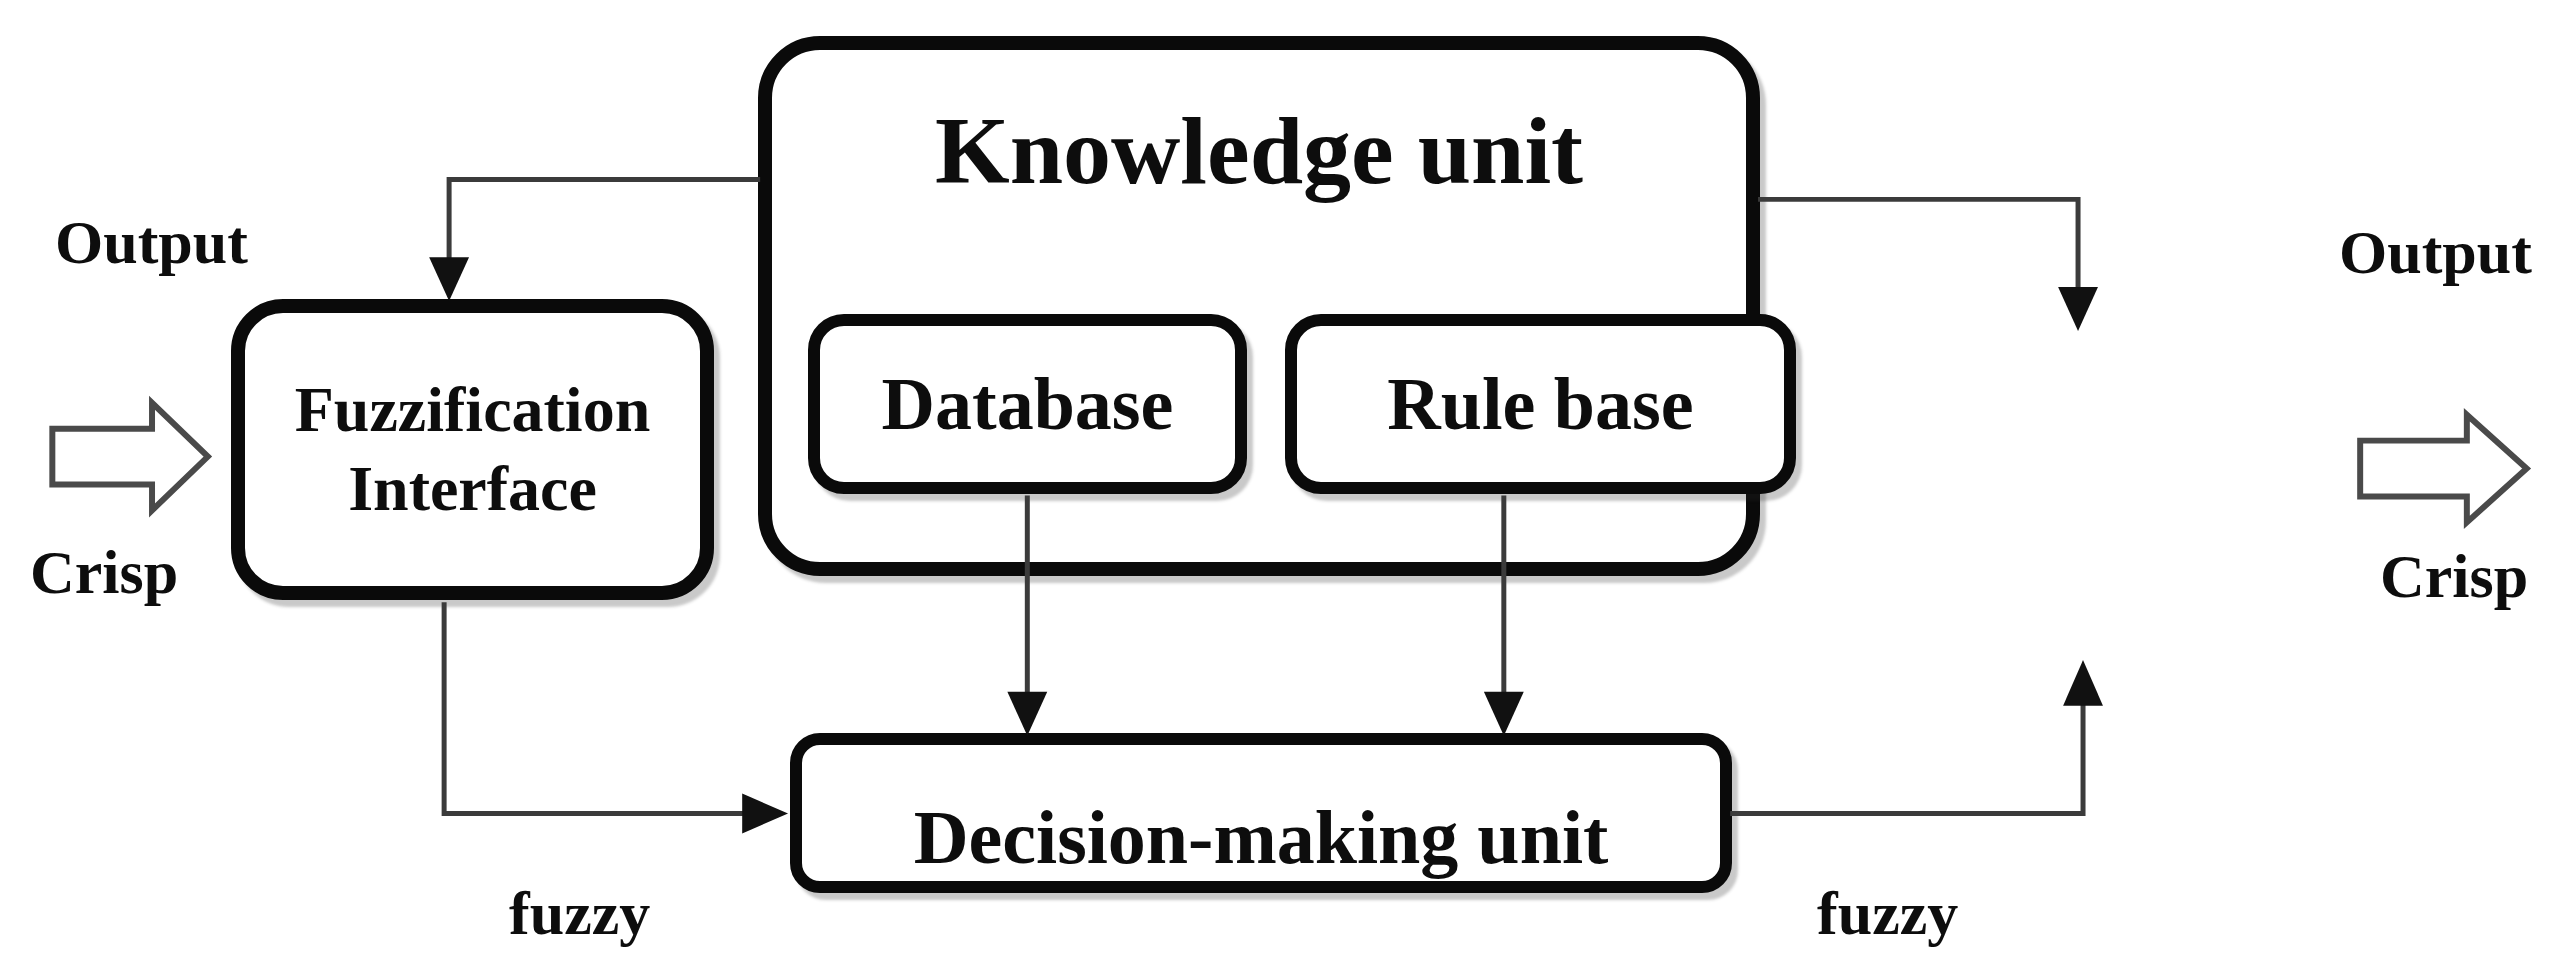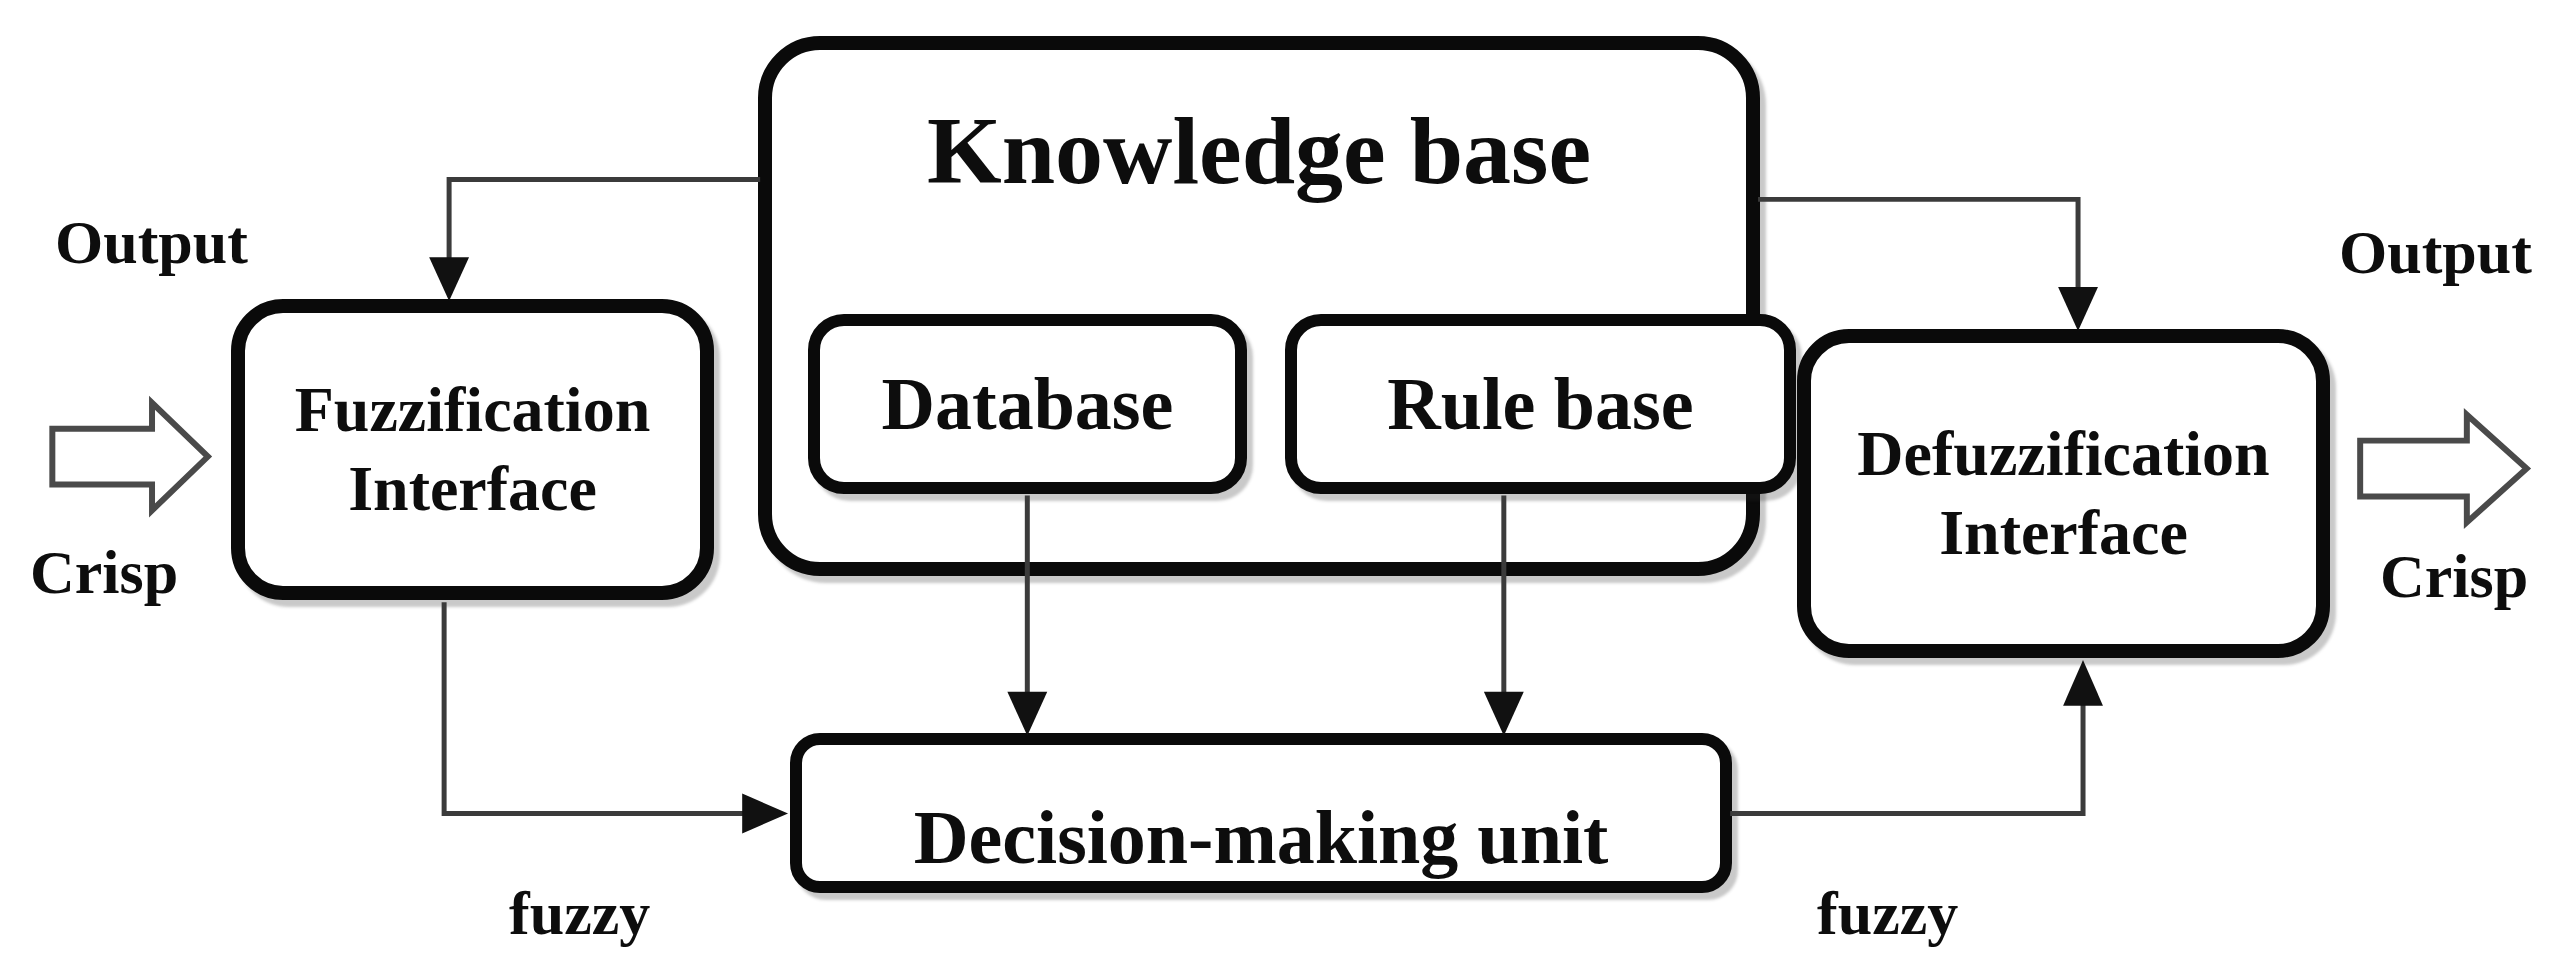--- a/index.html
+++ b/index.html
@@ -111,34 +111,31 @@
     stroke-width: 6;
     stroke-linejoin: miter;
   }
 </style>
 </head>
 <body>
 
 <div class="stage">
 
   <div class="box kb-box">
-    <div class="kb-title">Knowledge base</div>
+    <div class="kb-title">Knowledge unit</div>
   </div>
   <div class="box db-box">
     <span>Database</span>
   </div>
   <div class="box rb-box">
     <span>Rule base</span>
   </div>
 
   <div class="box fuzz-box">
     <span>Fuzzification Interface</span>
-  </div>
-  <div class="box defuzz-box">
-    <span>Defuzzification Interface</span>
   </div>
 
   <div class="box decision-box">
     <span>Decision-making unit</span>
   </div>
 
   <div class="flabel lbl-input">Output</div>
   <div class="flabel lbl-crisp-in">Crisp</div>
   <div class="flabel lbl-output">Output</div>
   <div class="flabel lbl-crisp-out">Crisp</div>

